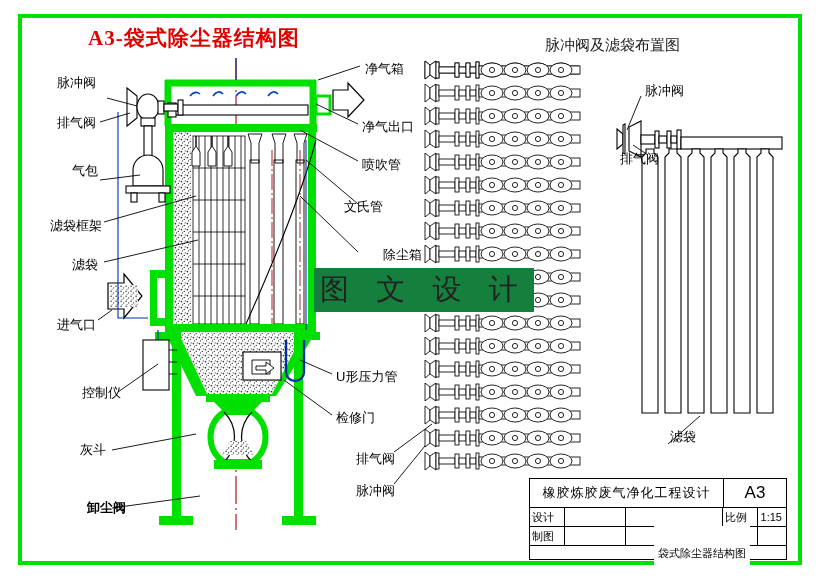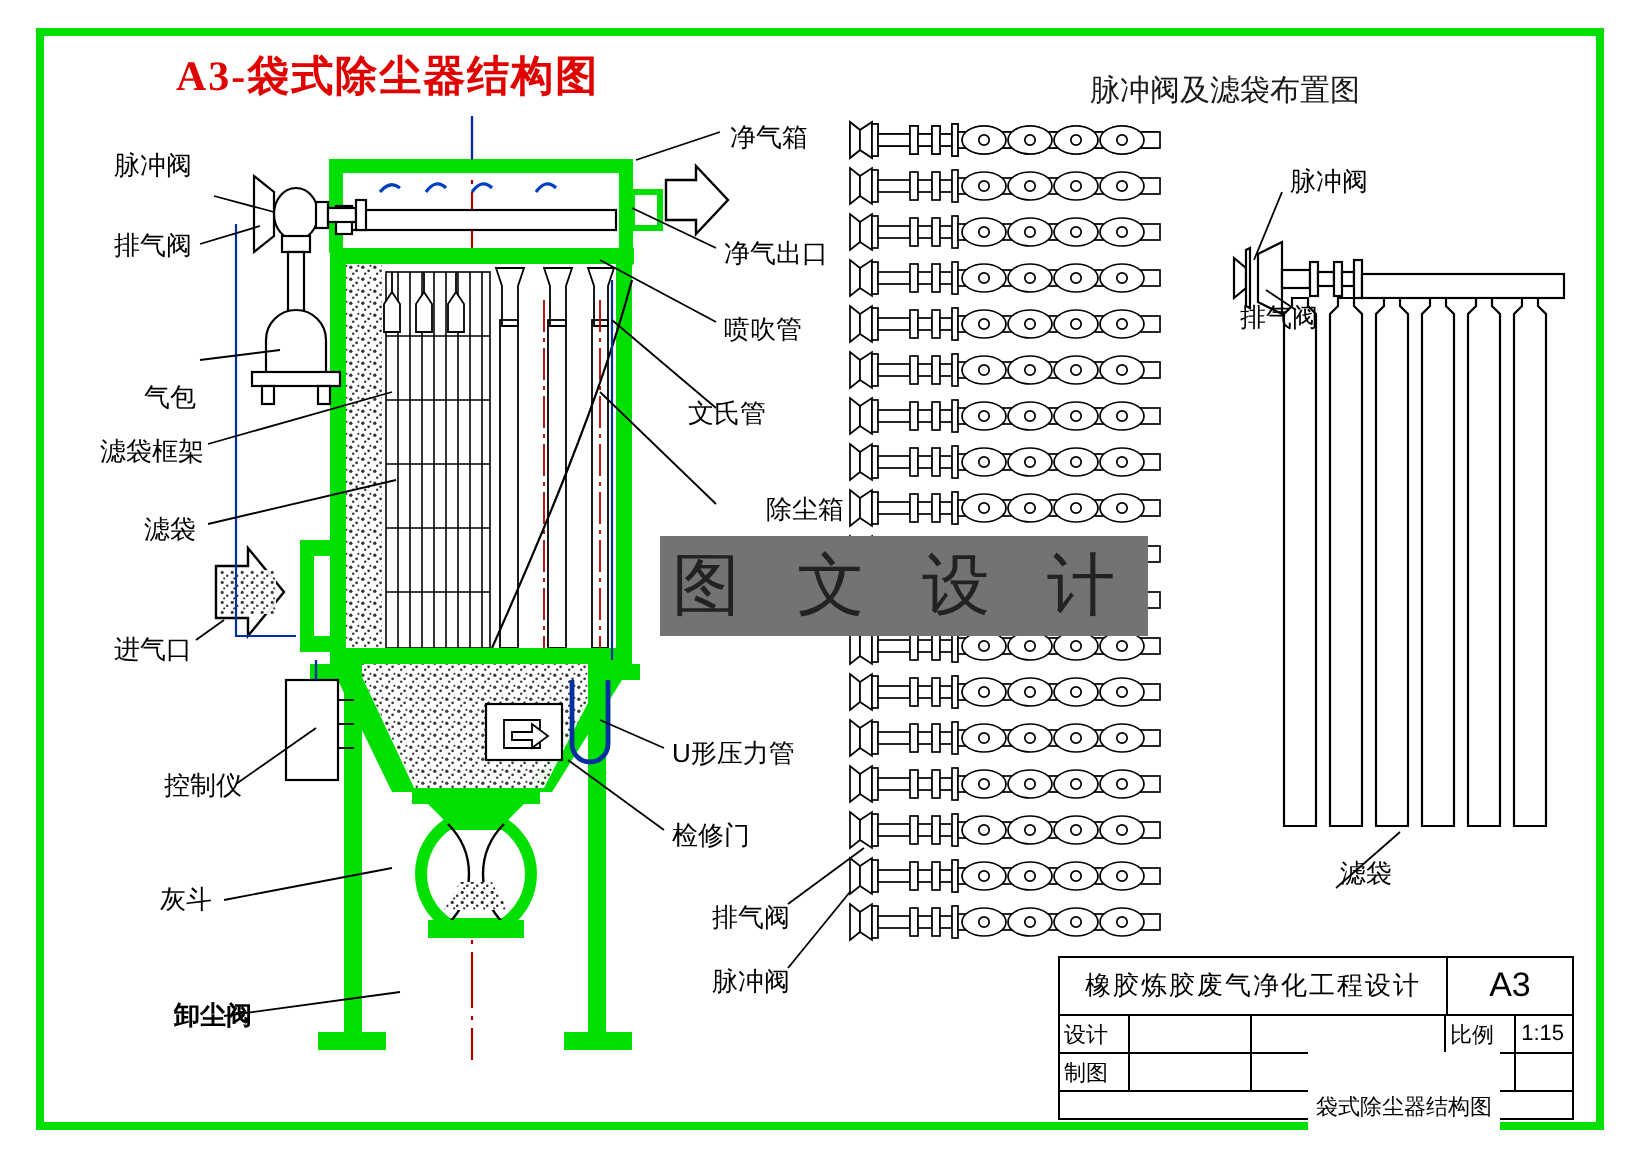--- a/index.html
+++ b/index.html
@@ -4,22 +4,22 @@
 <style>
   html,body{margin:0;padding:0;background:#ffffff;}
   body{width:820px;height:579px;overflow:hidden;font-family:"Liberation Sans","DejaVu Sans",sans-serif;}
   #sheet{position:relative;width:820px;height:579px;background:#ffffff;}
   #frame{position:absolute;left:18px;top:14px;width:784px;height:551px;border:4px solid #00e000;box-sizing:border-box;}
   .svgroot{position:absolute;left:0;top:0;width:820px;height:579px;}
   .lbl{position:absolute;font-size:13px;color:#000;white-space:nowrap;line-height:1;}
   #title{position:absolute;left:40px;top:24px;font-size:21px;font-weight:bold;color:#e00000;
          letter-spacing:1px;white-space:nowrap;font-family:"Liberation Serif","DejaVu Serif",serif;margin-left:48px;}
   #panel-title{position:absolute;left:545px;top:36px;font-size:15px;color:#1a1a1a;white-space:nowrap;}
-  #watermark{position:absolute;left:330px;top:268px;font-size:34px;letter-spacing:10px;color:#222;
-             font-family:"Liberation Serif","DejaVu Serif",serif;background:#737373;padding:2px 6px;}
+  #watermark{position:absolute;left:314px;top:268px;font-size:29px;letter-spacing:10px;color:#222;
+             font-family:"Liberation Serif","DejaVu Serif",serif;background:#15803d;padding:2px 6px;}
   
   #tblock{position:absolute;left:529px;top:478px;width:258px;height:82px;border:1px solid #000;
           box-sizing:border-box;background:#fff;font-size:11px;}
   #tb-top{display:flex;height:28px;border-bottom:1px solid #000;}
   #tb-proj{flex:1;display:flex;align-items:center;justify-content:center;border-right:1px solid #000;
            font-size:13px;letter-spacing:1px;}
   #tb-size{width:62px;display:flex;align-items:center;justify-content:center;font-size:17px;
            font-family:"Liberation Sans",sans-serif;}
   .tb-row{display:flex;height:18px;border-bottom:1px solid #000;}
   .tb-row:last-child{border-bottom:none;}
@@ -633,21 +633,21 @@
         <line x1="641" y1="96" x2="627" y2="130"></line>
         <line x1="648" y1="155" x2="633" y2="145"></line>
         <line x1="668" y1="444" x2="700" y2="416"></line>
       </g>
     </g>
   </svg>
 
   <div>
     <div class="lbl" style="left:57px;top:76px;">脉冲阀</div>
     <div class="lbl" style="left:57px;top:116px;">排气阀</div>
-    <div class="lbl" style="left:72px;top:192px;font-family:Liberation Serif, serif;">气包</div>
+    <div class="lbl" style="left:72px;top:164px;font-family:Liberation Serif, serif;">气包</div>
     <div class="lbl" style="left:50px;top:219px;">滤袋框架</div>
     <div class="lbl" style="left:72px;top:258px;">滤袋</div>
     <div class="lbl" style="left:57px;top:318px;">进气口</div>
     <div class="lbl" style="left:82px;top:386px;">控制仪</div>
     <div class="lbl" style="left:80px;top:443px;">灰斗</div>
     <div class="lbl" style="left:87px;top:501px;font-weight:bold;">卸尘阀</div>
   </div>
 
   <div>
     <div class="lbl" style="left:365px;top:62px;">净气箱</div>

